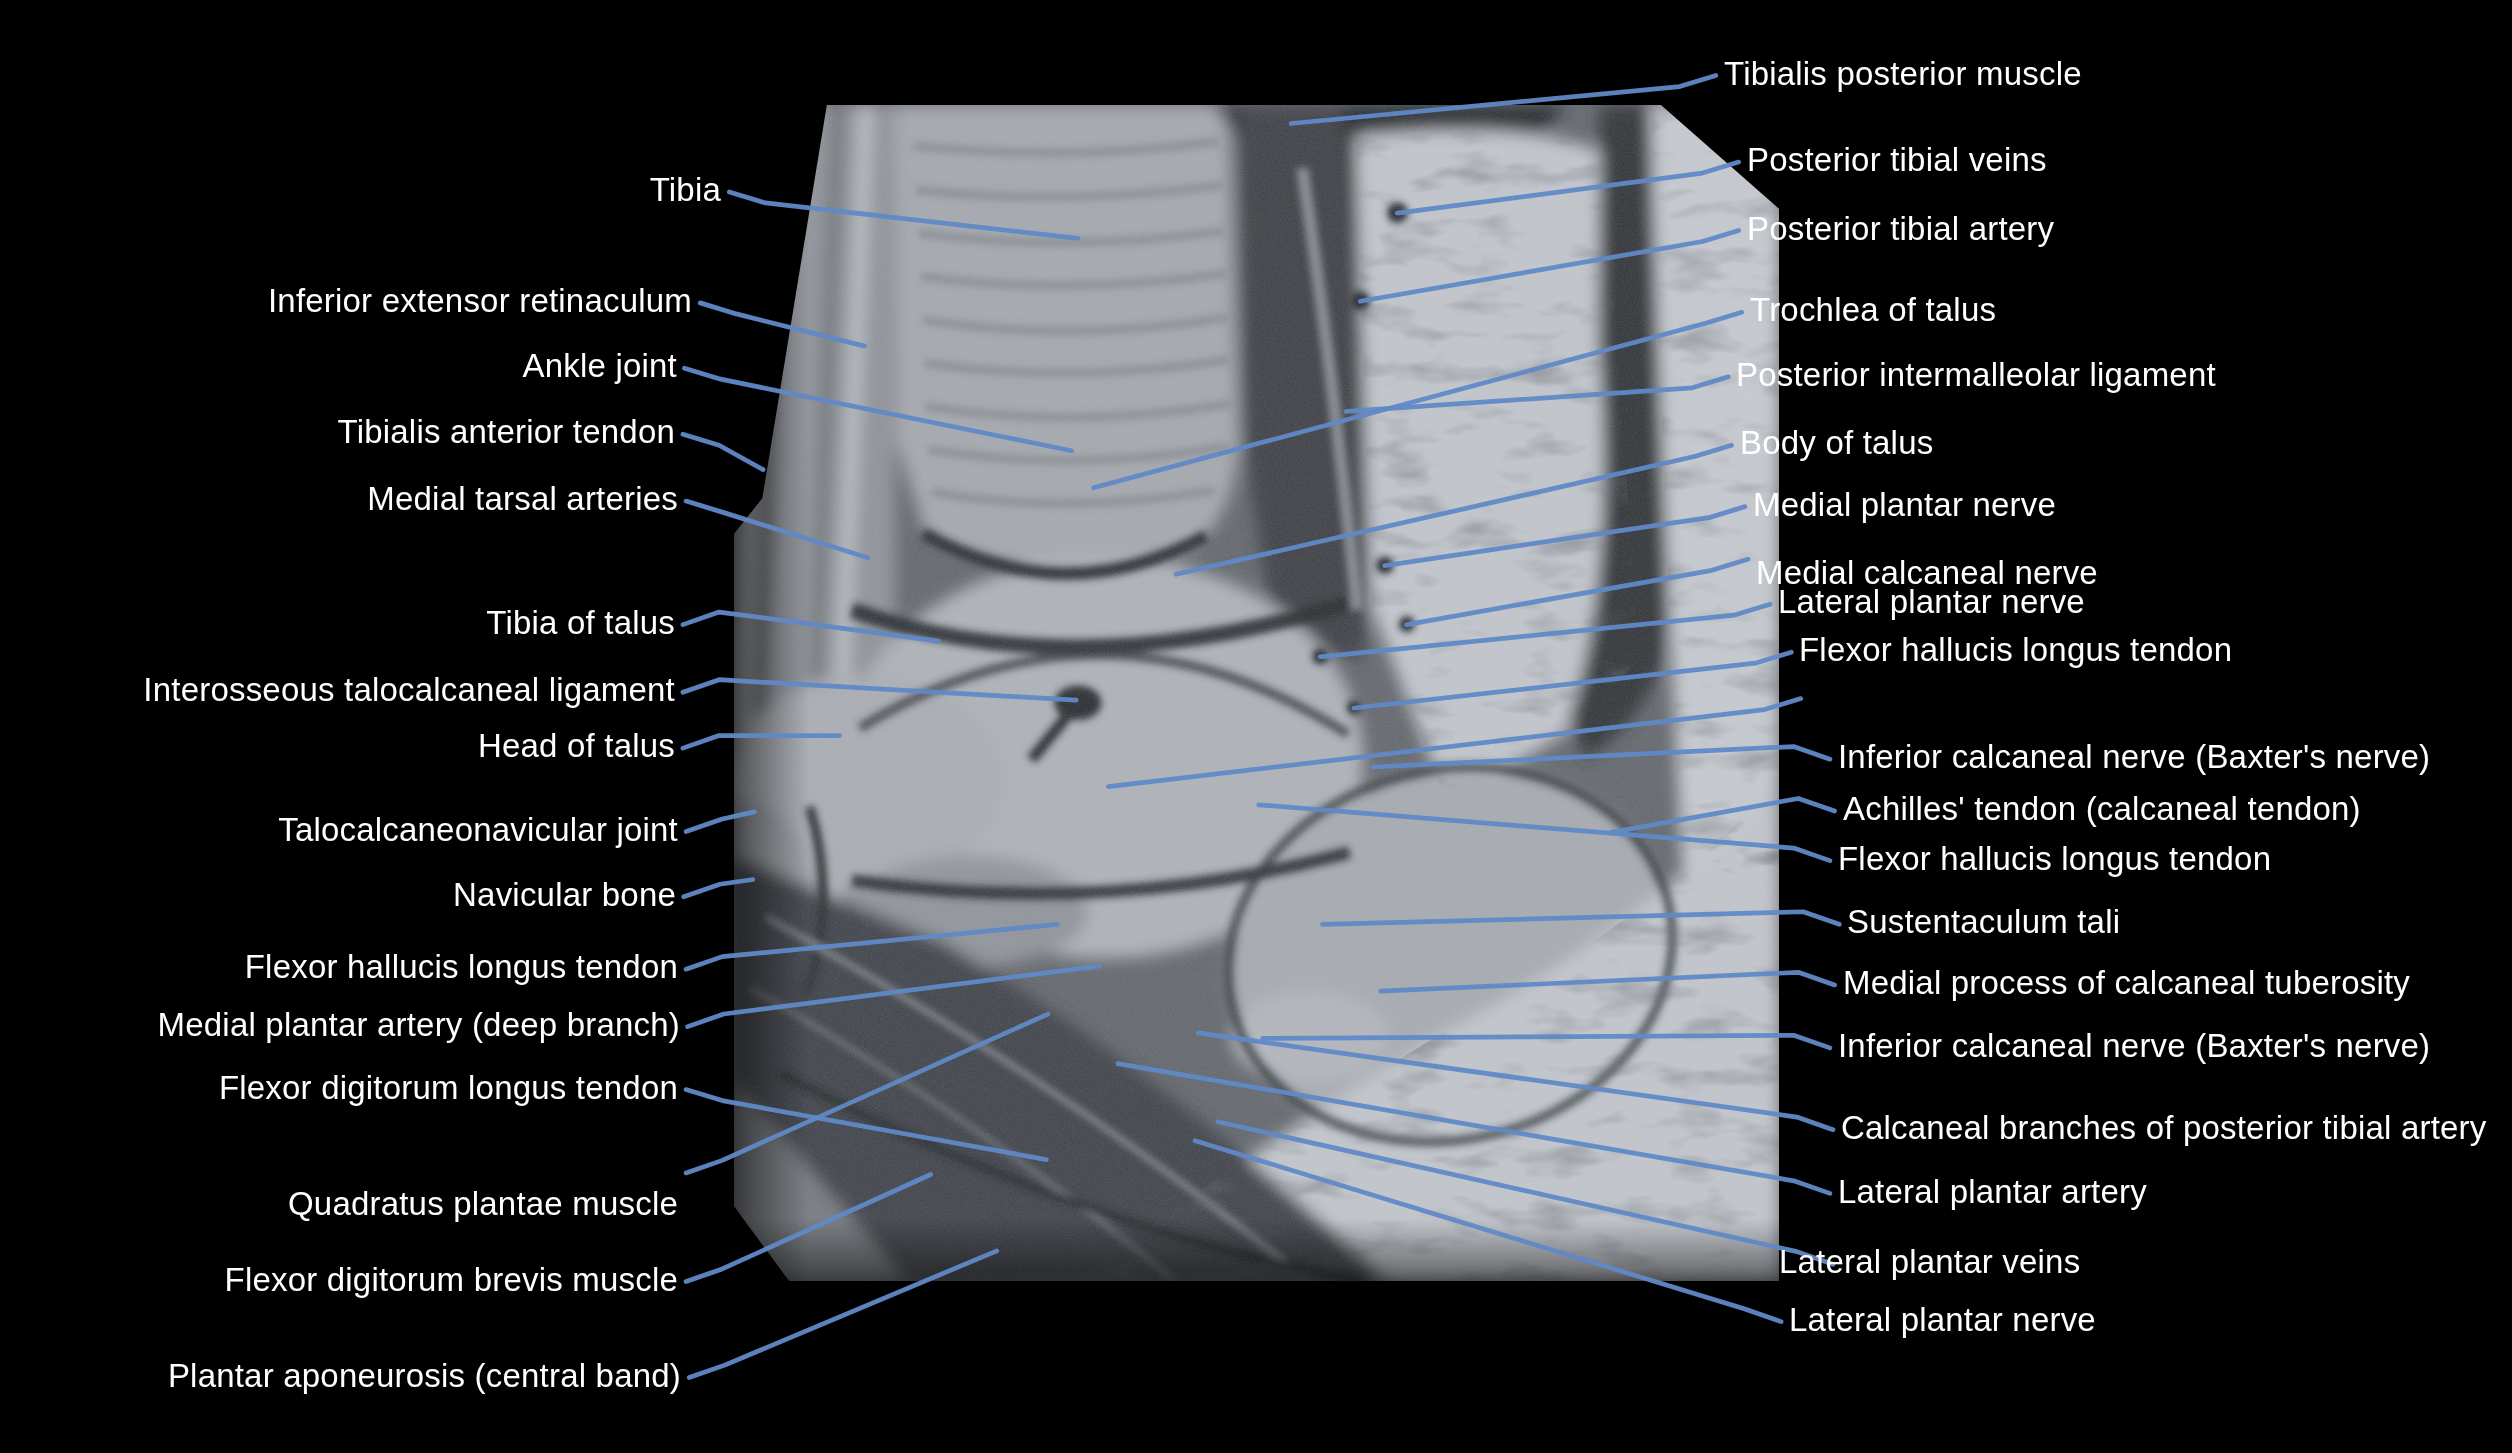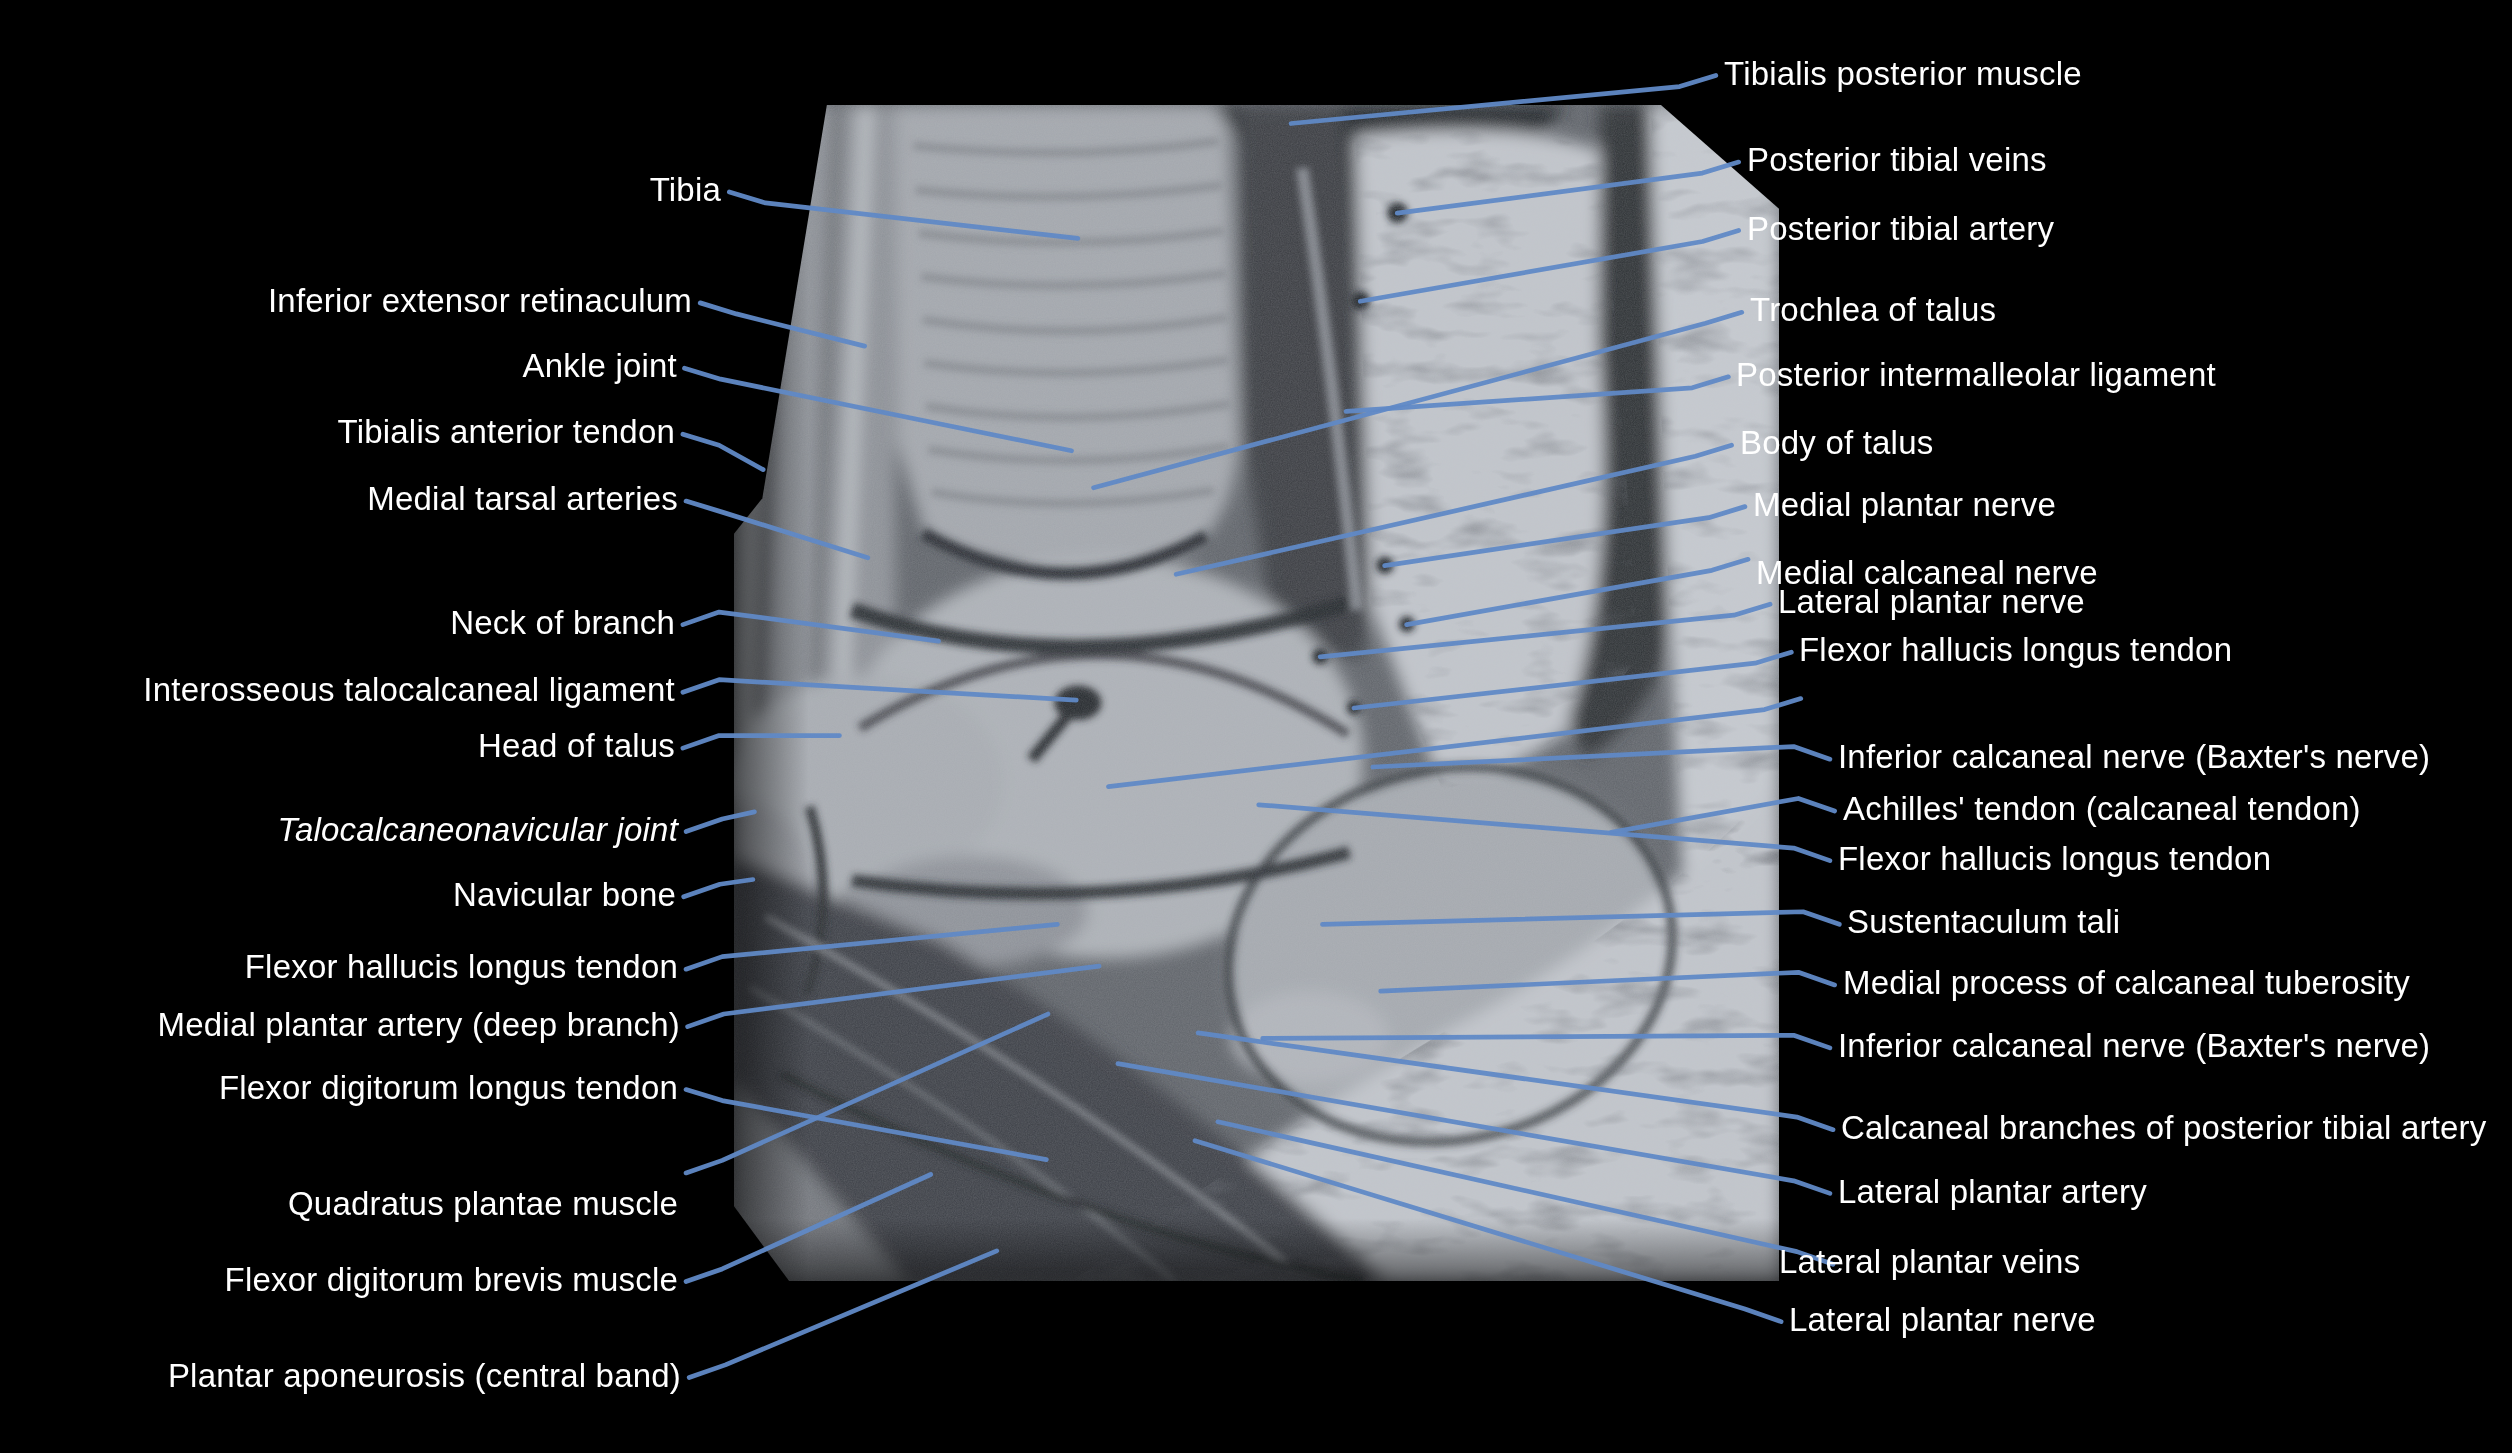--- a/index.html
+++ b/index.html
@@ -195,24 +195,24 @@
       <polyline points="2330,1607 2284,1591 1548,1426" stroke="#6089c6"></polyline>
       <polyline points="2264,1680 2218,1664 1519,1450" stroke="#6089c6"></polyline>
     </svg>
 
   <div class="label-layer" style="color: rgb(255, 255, 255);">
       <div class="label left" style="left: 721px; top: 192px;">Tibia</div>
       <div class="label left" style="left: 692px; top: 303px;">Inferior extensor retinaculum</div>
       <div class="label left" style="left: 677px; top: 368px;">Ankle joint</div>
       <div class="label left" style="left: 675px; top: 434px;">Tibialis anterior tendon</div>
       <div class="label left" style="left: 678px; top: 501px;">Medial tarsal arteries</div>
-      <div class="label left" style="left: 675px; top: 625px;">Neck of branch</div>
+      <div class="label left" style="left: 675px; top: 625px;">Tibia of talus</div>
       <div class="label left" style="left: 675px; top: 692px;">Interosseous talocalcaneal ligament</div>
       <div class="label left" style="left: 675px; top: 748px;">Head of talus</div>
-      <div class="label left" style="left: 678px; top: 832px; font-style: italic;">Talocalcaneonavicular joint</div>
+      <div class="label left" style="left: 678px; top: 832px;">Talocalcaneonavicular joint</div>
       <div class="label left" style="left: 676px; top: 897px;">Navicular bone</div>
       <div class="label left" style="left: 678px; top: 969px;">Flexor hallucis longus tendon</div>
       <div class="label left" style="left: 680px; top: 1027px;">Medial plantar artery (deep branch)</div>
       <div class="label left" style="left: 678px; top: 1090px; text-align: center;">Flexor digitorum longus tendon</div>
       <div class="label left" style="left: 678px; top: 1206px;">Quadratus plantae muscle</div>
       <div class="label left" style="left: 678px; top: 1282px;">Flexor digitorum brevis muscle</div>
       <div class="label left" style="left: 681px; top: 1378px;">Plantar aponeurosis (central band)</div>
       <div class="label right" style="left: 1724px; top: 76px;">Tibialis posterior muscle</div>
       <div class="label right" style="left: 1747px; top: 162px;">Posterior tibial veins</div>
       <div class="label right" style="left: 1747px; top: 231px;">Posterior tibial artery</div>

